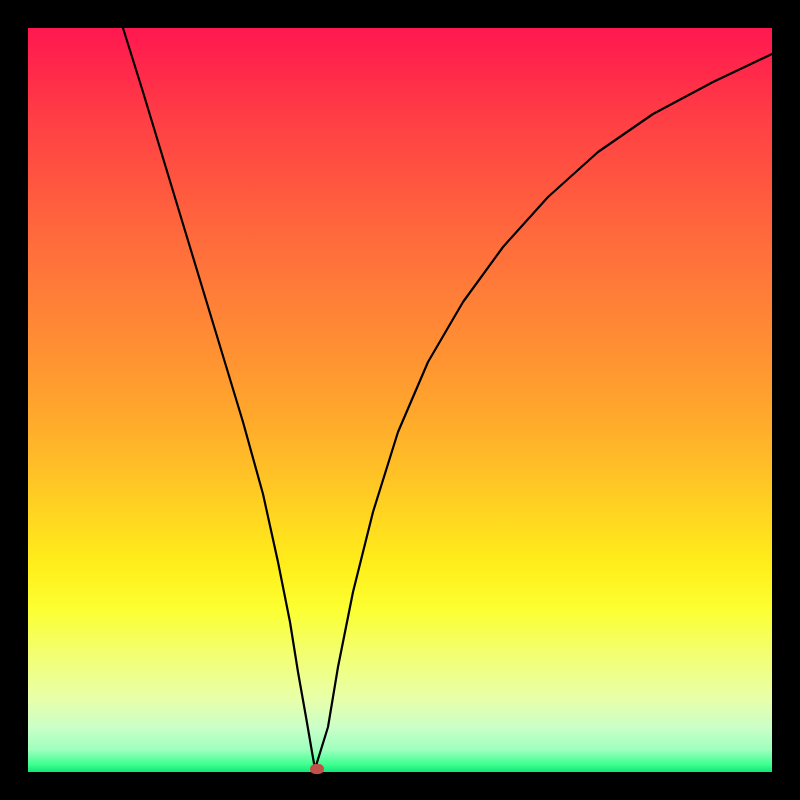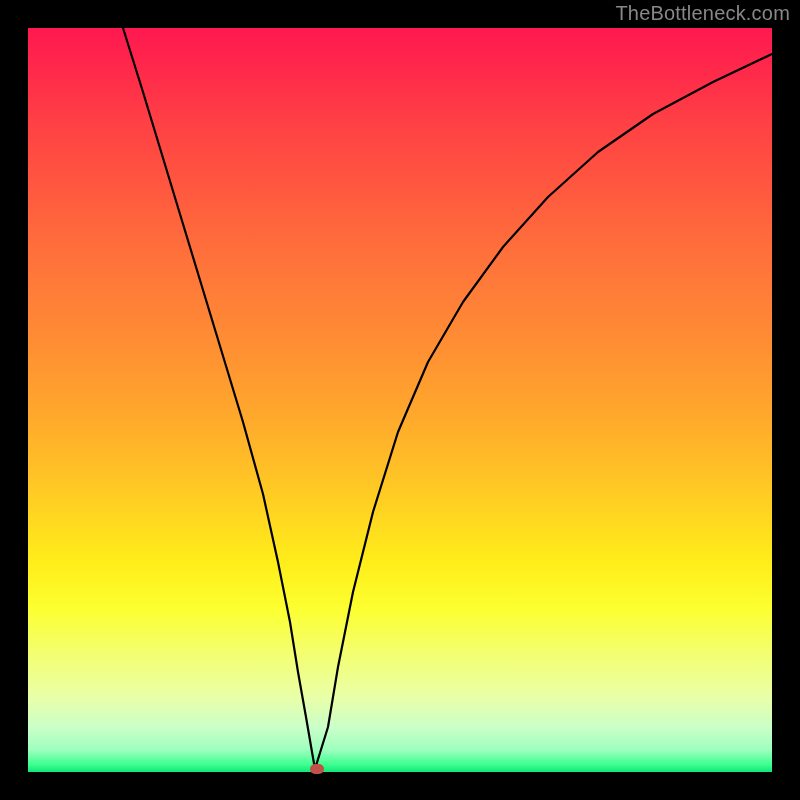--- a/index.html
+++ b/index.html
@@ -71,21 +71,20 @@
     height: 10px;
     border-radius: 5px;
     background: #c05048;
     transform: translate(-50%, -50%);
   }
 </style>
 </head>
 <body>
 
 <div class="frame">
-  <div class="watermark">TheBottleneck.com</div>
 
   <div class="plot-area">
     <svg class="curve" viewBox="0 0 744 744" preserveAspectRatio="none">
       <path id="curve-path" d="M95 0 L115 64 L135 130 L155 196 L175 262 L195 328 L215 394 L235 466 L250 534 L262 594 L270 644 L278 689 L284 724 L287 741 L300 699 L310 639 L325 564 L345 484 L370 404 L400 334 L435 274 L475 219 L520 169 L570 124 L625 86 L685 54 L744 26" fill="none" stroke="#000" stroke-width="2.2" stroke-linecap="round" stroke-linejoin="round"></path>
     </svg>
     <div id="marker" class="marker" style="left: 289px; top: 741px;"></div>
   </div>
 </div>
 
 </body></html>

